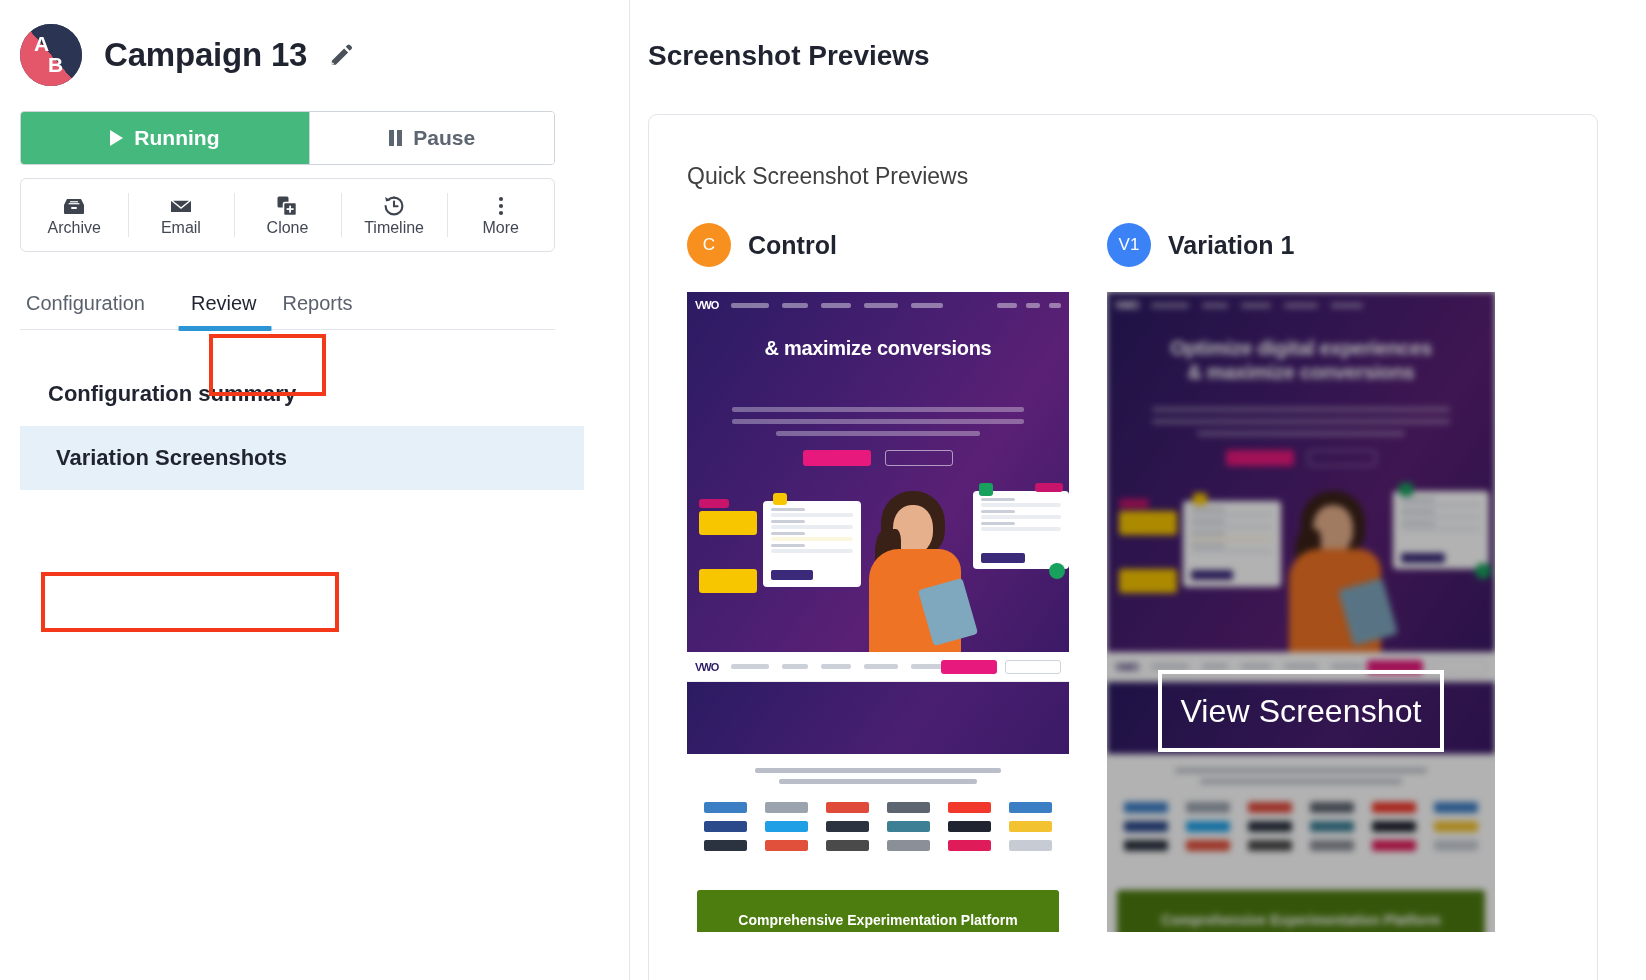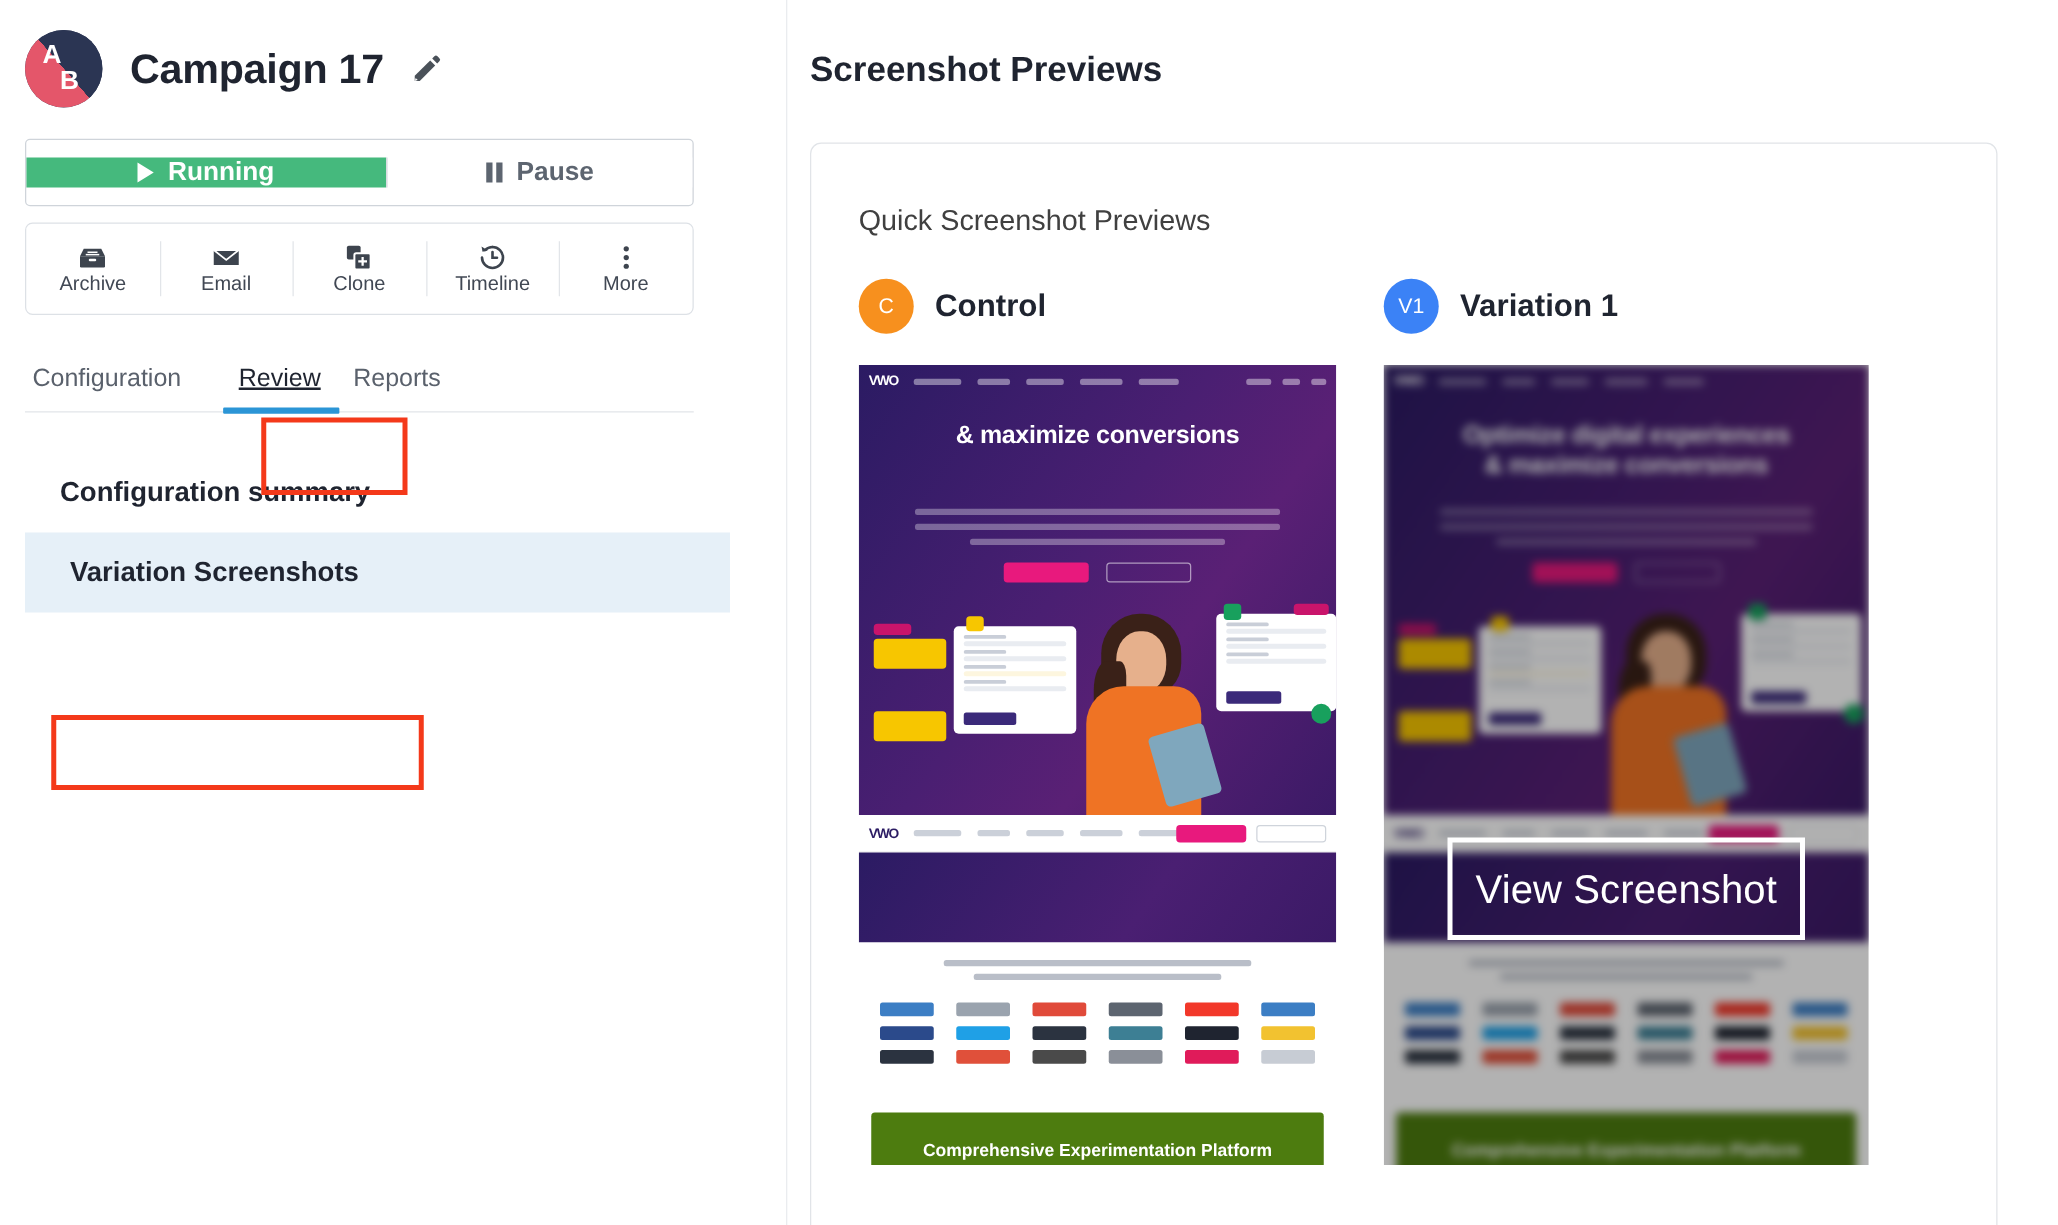--- a/index.html
+++ b/index.html
@@ -45,21 +45,21 @@
     font-size: 33px; font-weight: 700; color: #1f2430;
     margin-left: 22px; letter-spacing: -0.2px; white-space: nowrap;
   }
   .pencil-btn {
     margin-left: 19px; width: 30px; height: 30px; display: flex;
     align-items: center; justify-content: center; cursor: pointer;
   }
 
   
   .status-row { margin: 39px 0 0 20px; width: 535px; display: flex;
-    border: 1px solid #cfd4da; border-radius: 4px; overflow: hidden; height: 54px; align-items: center; }
+    border: 1px solid #cfd4da; border-radius: 4px; overflow: hidden; height: 54px; }
   .status-running {
     flex: 1 1 54%; background: #45b97d; color: #fff;
     display: flex; align-items: center; justify-content: center;
     font-size: 21px; font-weight: 600; gap: 11px; cursor: pointer;
   }
   .status-pause {
     flex: 1 1 46%; background: #fff; color: #5d6570;
     display: flex; align-items: center; justify-content: center;
     font-size: 21px; font-weight: 600; gap: 11px; cursor: pointer;
     border-left: 1px solid #cfd4da;
@@ -86,21 +86,21 @@
   }
   .tb-item .lbl { font-size: 16px; color: #414854; }
   .tb-ico { height: 26px; display: flex; align-items: center; justify-content: center; }
 
   
   .tabs { margin: 40px 0 0 20px; width: 535px; display: flex; gap: 0;
     border-bottom: 1px solid #e2e5e9; position: relative; }
   .tab { padding: 0 22px 14px 0; font-size: 20px; color: #5a616c; cursor: pointer;
     position: relative; }
   .tab:first-child { padding-left: 6px; }
-  .tab.active { color: #1f2430; font-weight: 400; text-decoration: underline; }
+  .tab.active { color: #1f2430; font-weight: 400; }
   .tab.active .under {
     position: absolute; left: 50%; transform: translateX(-50%);
     bottom: -2px; width: 93px; height: 5px; background: #2b95d6; border-radius: 1px;
   }
   .tab2-wrap { position: relative; padding: 0 26px 14px 24px; }
 
   
   .review-list { margin-top: 32px; }
   .rl-item {
     height: 64px; display: flex; align-items: center;
@@ -223,21 +223,21 @@
 <div id="app">
 
   <div class="left-panel">
 
     <div class="title-row">
       <div class="avatar">
         <div class="half-b"></div>
         <span class="lettA">A</span>
         <span class="lettB">B</span>
       </div>
-      <div class="camp-title">Campaign 17</div>
+      <div class="camp-title">Campaign 13</div>
       <div class="pencil-btn">
         <svg width="26" height="26" viewBox="0 0 24 24">
           <path d="M3.5 17.2 L14.9 5.9 l3.7 3.7 L7.2 21 H3.5 z" fill="#4a5159"></path>
           <path d="M16.4 4.4 l1.6-1.6 a1.6 1.6 0 0 1 2.3 0 l1.4 1.4 a1.6 1.6 0 0 1 0 2.3 l-1.6 1.6 z" fill="#4a5159"></path>
           <path d="M4.2 18.8 L3.5 21 l2.2-.7 z" fill="#ffffff"></path>
         </svg>
       </div>
     </div>
 
     <div class="status-row">

